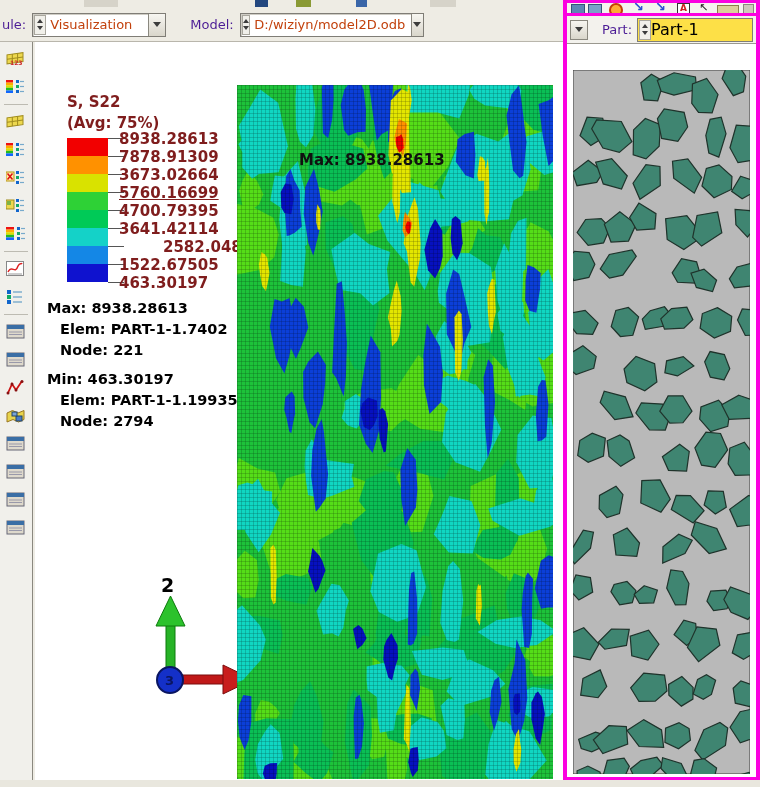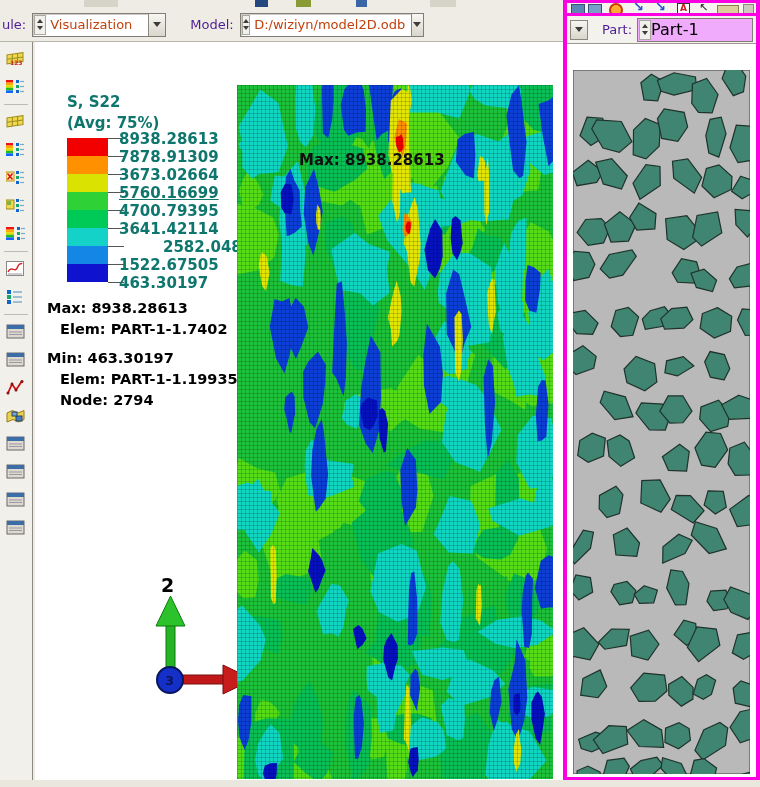--- a/index.html
+++ b/index.html
@@ -24,21 +24,21 @@
   .tri-dn.big{border-left-width:4px;border-right-width:4px;border-top-width:5px;}
 
   
   .toolbox{position:absolute;top:42px;left:0;width:33px;height:745px;background:#f1f0eb;
            border-right:1px solid #8a887f;display:flex;flex-direction:column;align-items:center;padding-top:3px;box-sizing:border-box;}
   .tool{width:26px;height:24px;margin:1px 0;display:flex;align-items:center;justify-content:center;border:1px solid transparent;}
   .tsep{width:24px;height:1px;background:#bdbbb2;margin:3px 0;}
 
   
   .viewport{position:absolute;top:42px;left:35px;width:528px;height:738px;background:#ffffff;}
-  .legend{position:absolute;left:20px;top:50px;color:#0f766e;padding-left:12px;}
+  .legend{position:absolute;left:20px;top:50px;color:#7f1d1d;padding-left:12px;}
   .legend .t{font-weight:bold;font-size:15px;line-height:21px;white-space:nowrap;}
   .sw-wrap{position:relative;margin-top:4px;height:160px;width:220px;}
   .sw{position:absolute;left:0;width:41px;height:18px;}
   .tick{position:absolute;left:41px;width:16px;height:1px;background:#555;}
   .val{position:absolute;left:52px;font-weight:bold;font-size:15px;white-space:nowrap;transform:translateY(-8px);}
   .mmblock{position:absolute;left:12px;top:256px;font-weight:bold;font-size:14.5px;line-height:21px;color:#000;white-space:nowrap;}
   .mmblock .ind{padding-left:13px;}
   .mmblock .gap{height:8px;}
   .meshwrap{position:absolute;left:202px;top:43px;width:316px;height:694px;}
   .triad{position:absolute;left:60px;top:528px;}
@@ -48,21 +48,21 @@
           border:4px solid #fb00e0;border-top-width:3px;background:#fff;}
   .rfrag{height:10px;background:#f5f4ef;overflow:hidden;display:flex;align-items:flex-end;position:relative;}
   .rfrag .fr{position:absolute;}
   .rmagline{height:3px;background:#fb00e0;}
   .rtoolrow{height:27px;background:#f3f2ed;display:flex;align-items:center;padding:0 3px;box-sizing:border-box;}
   .rtoolrow .lbl{margin-left:14px;margin-right:5px;}
   .rsep{height:1px;background:#9a988f;}
   .rcanvas{position:relative;background:#fff;height:732px;}
   .ddbtn{width:18px;height:20px;display:flex;align-items:center;justify-content:center;background:linear-gradient(#f7f6f1,#d9d6cb);
          border:1px solid #8a887f;box-sizing:border-box;}
-  .partcombo{display:inline-flex;align-items:center;flex:1;height:22px;background:#f0abfc;border:1px solid #7f7d76;}
+  .partcombo{display:inline-flex;align-items:center;flex:1;height:22px;background:#fde047;border:1px solid #7f7d76;}
   .bstrip{position:absolute;left:0;top:780px;width:760px;height:7px;background:#e9e7de;}
   svg text{font-family:"DejaVu Sans","Liberation Sans",sans-serif;}
 </style>
 </head>
 <body>
 
 <div class="app">
 
   <div class="topfrag">
     <span style="left:84px;width:34px;background:#d6d3c9;"></span>
@@ -295,20 +295,21 @@
           <div class="tick" style="top: 126px;"></div>
           <div class="val" style="top: 126px;">1522.67505</div>
           <div class="tick" style="top: 144px;"></div>
           <div class="val" style="top: 144px;">463.30197</div>
         </div>
     </div>
 
     <div class="mmblock">
       <div>Max: 8938.28613</div>
       <div class="ind">Elem: PART-1-1.7402</div>
+      <div class="ind">Node: 221</div>
       <div class="gap"></div>
       <div>Min: 463.30197</div>
       <div class="ind">Elem: PART-1-1.19935</div>
       <div class="ind">Node: 2794</div>
     </div>
 
     <svg class="triad" width="160" height="130">
       <text x="66" y="22" font-size="19" font-weight="bold" fill="#000">2</text>
       <rect x="71" y="48" width="9" height="62" fill="#27b327" stroke="#0c7a0c" stroke-width="1"></rect>
       <polygon points="75.5,26 61,56 90,56" fill="#2cc22c" stroke="#0c7a0c"></polygon>

